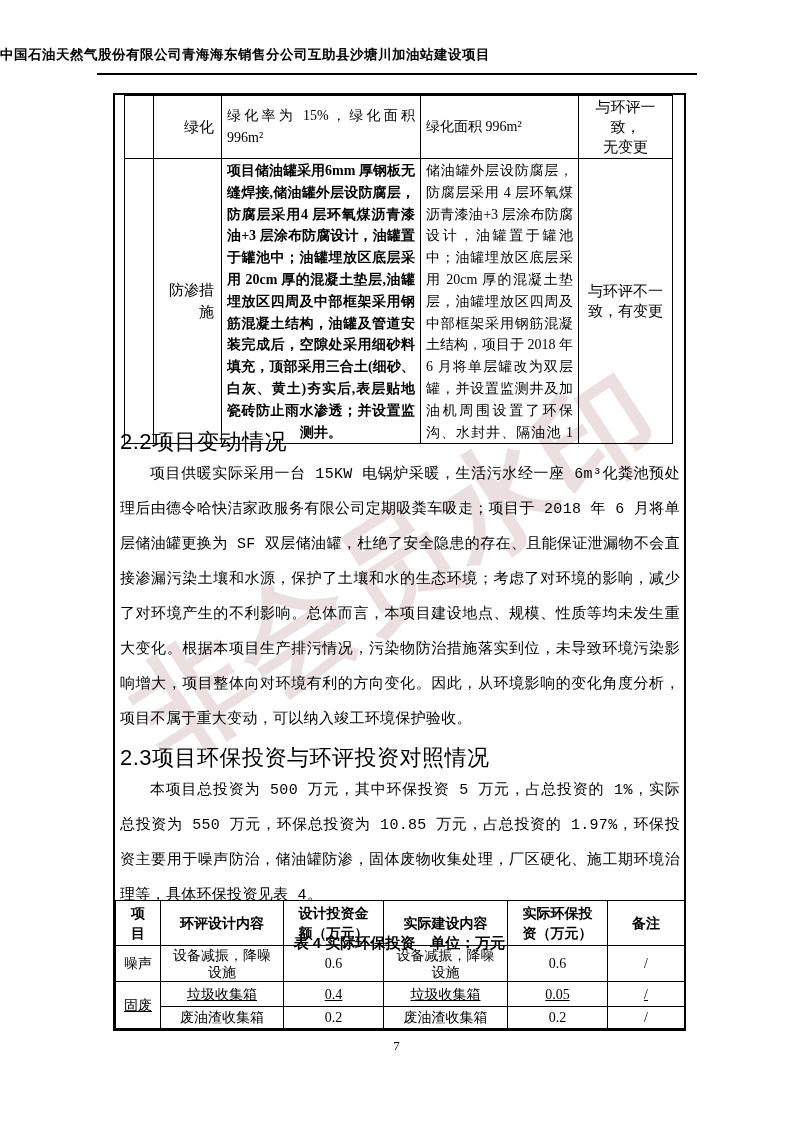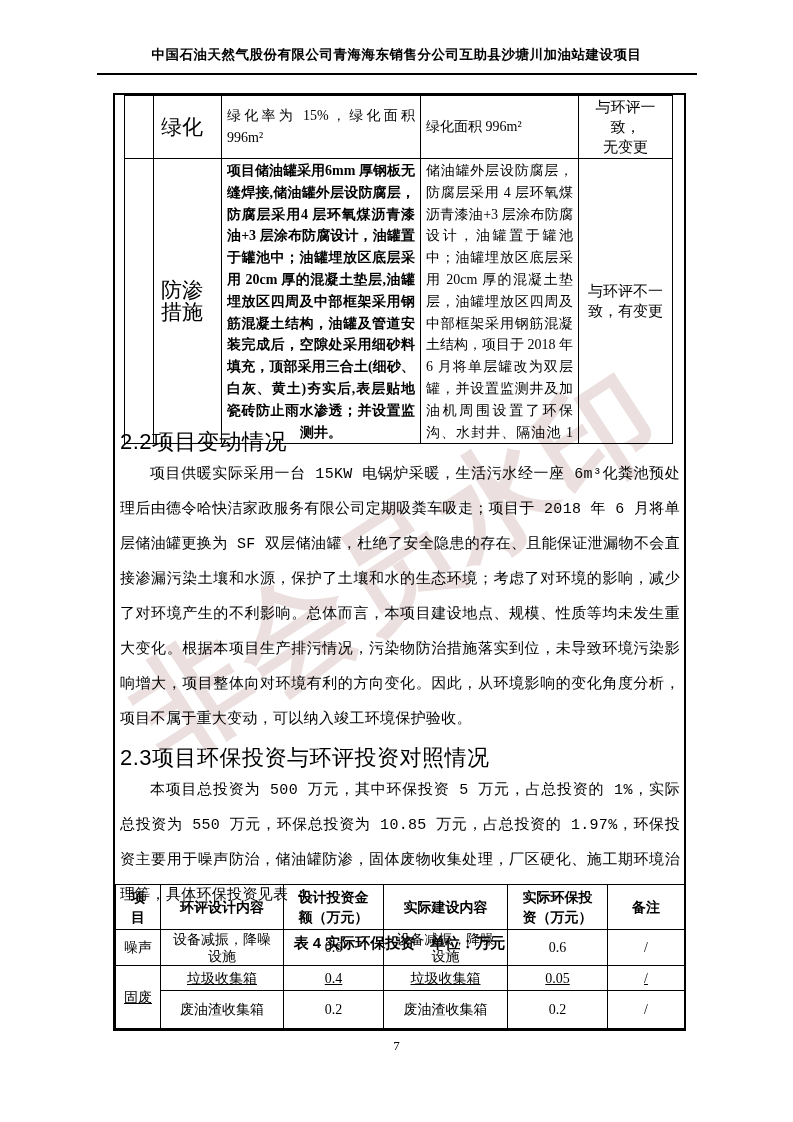--- a/index.html
+++ b/index.html
@@ -1,40 +1,40 @@
 <!DOCTYPE html>
 <html><head>
 <meta charset="utf-8">
 <style>
   html,body{margin:0;padding:0;background:#888;}
   .page{position:relative;width:793px;height:1122px;background:#ffffff;margin:0 auto;
         font-family:"Liberation Serif","DejaVu Serif",serif;color:#000;overflow:hidden;}
 
   
-  .header-title{position:absolute;top:46px;left:0;right:0;text-align:center;
+  .header-title{position:absolute;top:46px;left:0;right:0;
                 font-size:13.5px;font-weight:600;letter-spacing:.5px;}
   .header-rule{position:absolute;top:73px;left:97px;width:600px;height:2px;background:#000;}
 
   
   .watermark{position:absolute;left:50%;top:566px;transform:translate(-50%,-50%) rotate(-33deg);
              font-size:116px;font-weight:bold;color:#dcc6c6;opacity:.55;white-space:nowrap;
              letter-spacing:4px;pointer-events:none;font-family:"Liberation Sans",sans-serif;}
 
   
   .content-box{position:absolute;left:113px;top:93px;width:569px;height:934px;
                border:2px solid #000;}
 
   table{border-collapse:collapse;table-layout:fixed;}
   td,th{border:1px solid #000;}
 
   
   .cmp-table{position:absolute;top:0;left:9px;width:548px;}
   .cmp-table td{font-size:14px;line-height:21.8px;padding:1px 5px;vertical-align:top;
                 text-align:justify;overflow:hidden;}
-  .cmp-table td.lbl{font-size:21px;line-height:22px;text-align:left;vertical-align:middle;
+  .cmp-table td.lbl{font-size:15px;line-height:22px;text-align:right;vertical-align:middle;
                     padding:1px 7px;}
   .cmp-table td.concl{font-size:15px;line-height:20px;text-align:center;vertical-align:middle;
                       white-space:pre-line;padding:1px 4px;}
   .cmp-table td.dist{text-align-last:center;font-weight:bold;}
   .cmp-table td.empty{padding:0;}
   .clip{max-height:280px;overflow:hidden;}
 
   
   .flow{position:relative;margin-top:334px;}
   .sec-heading{font-size:22px;font-weight:normal;margin:8px 17px 0 5px;line-height:26px;
@@ -46,21 +46,21 @@
   .tbl-caption{text-align:center;font-size:15px;font-weight:bold;margin-top:21px;
                font-family:"Liberation Sans","DejaVu Sans",sans-serif;}
   .inv-table{position:absolute;left:0;right:0;bottom:0;width:569px;margin-top:21px;}
   .inv-table th{font-size:14px;font-weight:bold;text-align:center;vertical-align:middle;
                 padding:2px 10px;line-height:20px;font-family:"Liberation Sans","DejaVu Sans",sans-serif;}
   .inv-table td{font-size:14px;text-align:center;vertical-align:middle;padding:0 6px;
                 line-height:17px;}
   .inv-table tr.hdr{height:42px;}
   .inv-table tr.r1{height:36px;}
   .inv-table tr.r2{height:25px;text-decoration:underline;}
-  .inv-table tr.r3{height:38px;}
+  .inv-table tr.r3{height:22px;}
 
   
   .footer{position:absolute;top:1038px;left:0;right:0;text-align:center;font-size:13px;}
 </style>
 </head>
 <body>
 
 <div class="page">
 
   <div class="header-title">中国石油天然气股份有限公司青海海东销售分公司互助县沙塘川加油站建设项目</div>

